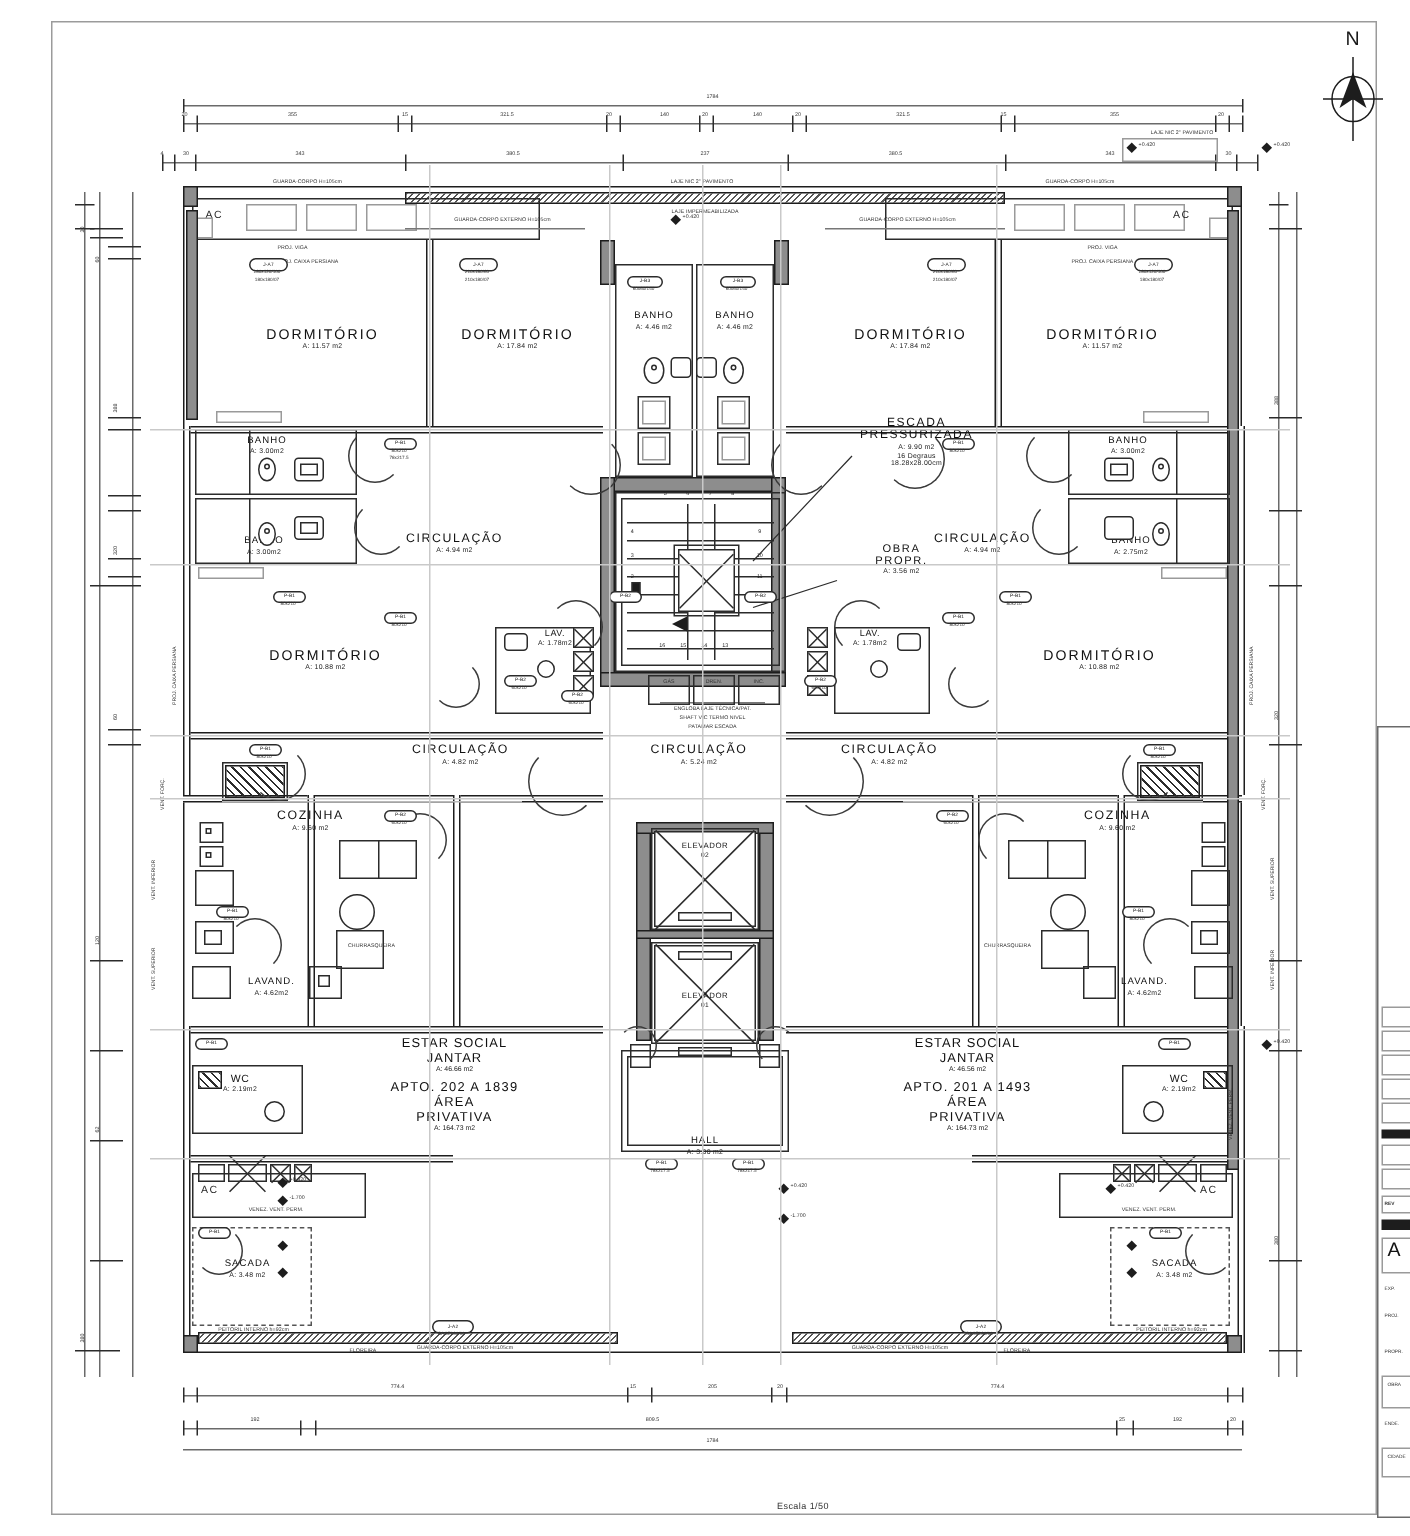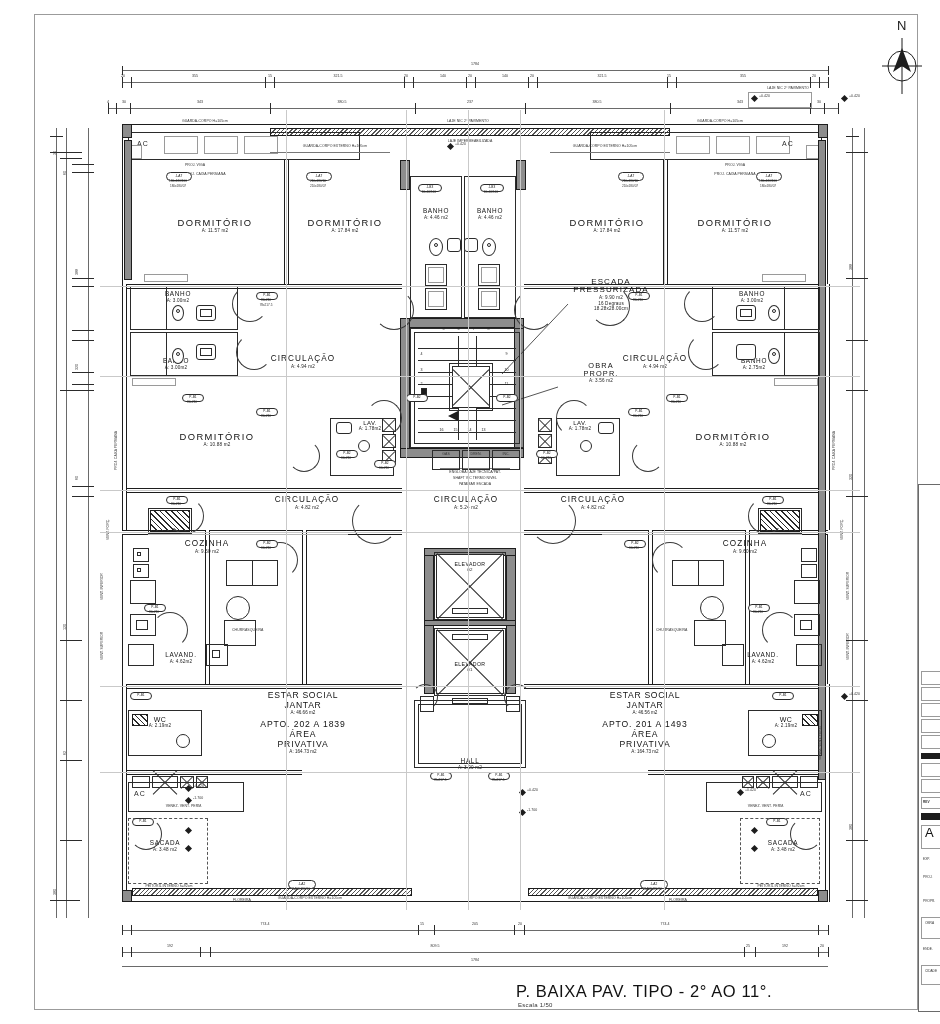--- a/index.html
+++ b/index.html
@@ -899,21 +899,20 @@
       <div class="hl axis" style="left:100px;top:686px;width:760px;"></div>
       <div class="hl axis" style="left:100px;top:772px;width:760px;"></div>
       <div class="vl axis" style="left:286px;top:110px;height:800px;"></div>
       <div class="vl axis" style="left:468px;top:110px;height:800px;"></div>
       <div class="vl axis" style="left:664px;top:110px;height:800px;"></div>
       <div class="vl axis" style="left:406px;top:110px;height:800px;"></div>
       <div class="vl axis" style="left:520px;top:110px;height:800px;"></div>
     </div>
   </div>
 
-  <div class="maintitle">P. BAIXA PAV. TIPO - 2° AO 11°.</div>
   <div class="subtitle">Escala 1/50</div>
 
   <div class="tblock">
     <div class="tb-row" style="top:186px;height:14px;"></div>
     <div class="tb-row" style="top:202px;height:14px;"></div>
     <div class="tb-row" style="top:218px;height:14px;"></div>
     <div class="tb-row" style="top:234px;height:14px;"></div>
     <div class="tb-row" style="top:250px;height:14px;"></div>
     <div class="tb-solid" style="top:268px;height:6px;"></div>
     <div class="tb-row" style="top:278px;height:14px;"></div>

